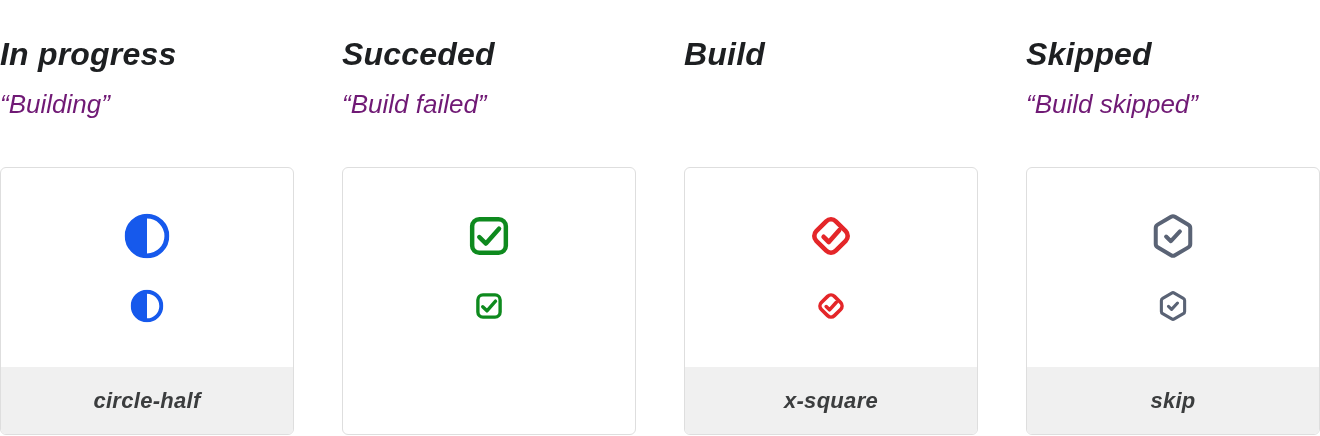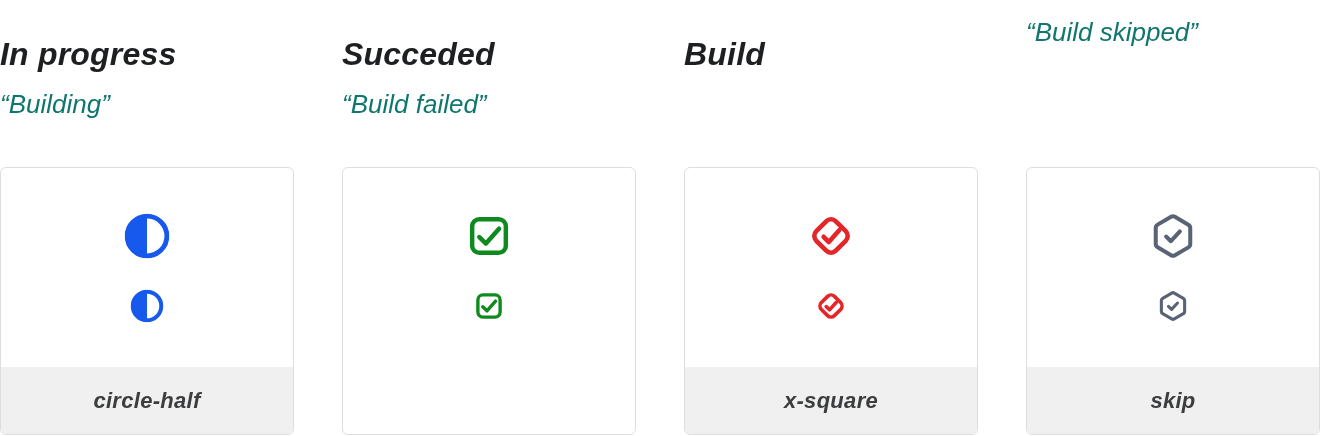--- a/index.html
+++ b/index.html
@@ -31,21 +31,21 @@
     line-height: 35px;
     font-weight: 800;
     letter-spacing: 0.2px;
     color: #1d1f21;
   }
   .subtitle {
     margin: 17px 0 0 0;
     font-size: 26px;
     line-height: 30px;
     font-weight: 500;
-    color: #0f766e;
+    color: #701a75;
   }
   .card {
     position: absolute;
     left: 0;
     top: 167px;
     width: 294px;
     height: 268px;
     box-sizing: border-box;
     background: #ffffff;
     border: 1px solid #dedede;
@@ -152,20 +152,21 @@
           </svg>
         </span>
       </div>
       <div class="card-footer">
         <span class="label">x-square</span>
       </div>
     </div>
   </section>
 
   <section class="column">
+    <h2 class="title">Skipped</h2>
     <p class="subtitle">“Build skipped”</p>
     <div class="card" style="--icon-color: #5A6375;">
       <div class="card-body">
         <span class="icon lg">
           <svg width="46" height="46" viewBox="0 0 24 24" fill="none" stroke="currentColor" stroke-width="2.1" stroke-linecap="round" stroke-linejoin="round">
             <path d="M21 16.2 V7.8 a2 2 0 0 0 -1 -1.73 l-7 -4.1 a2 2 0 0 0 -2 0 l-7 4.1 A2 2 0 0 0 3 7.8 v8.4 a2 2 0 0 0 1 1.73 l7 4.1 a2 2 0 0 0 2 0 l7 -4.1 A2 2 0 0 0 21 16.2 z"></path>
             <path d="M8.4 12.3 L10.9 14.7 L15.6 9.6"></path>
           </svg>
         </span>
         <span class="icon sm">

